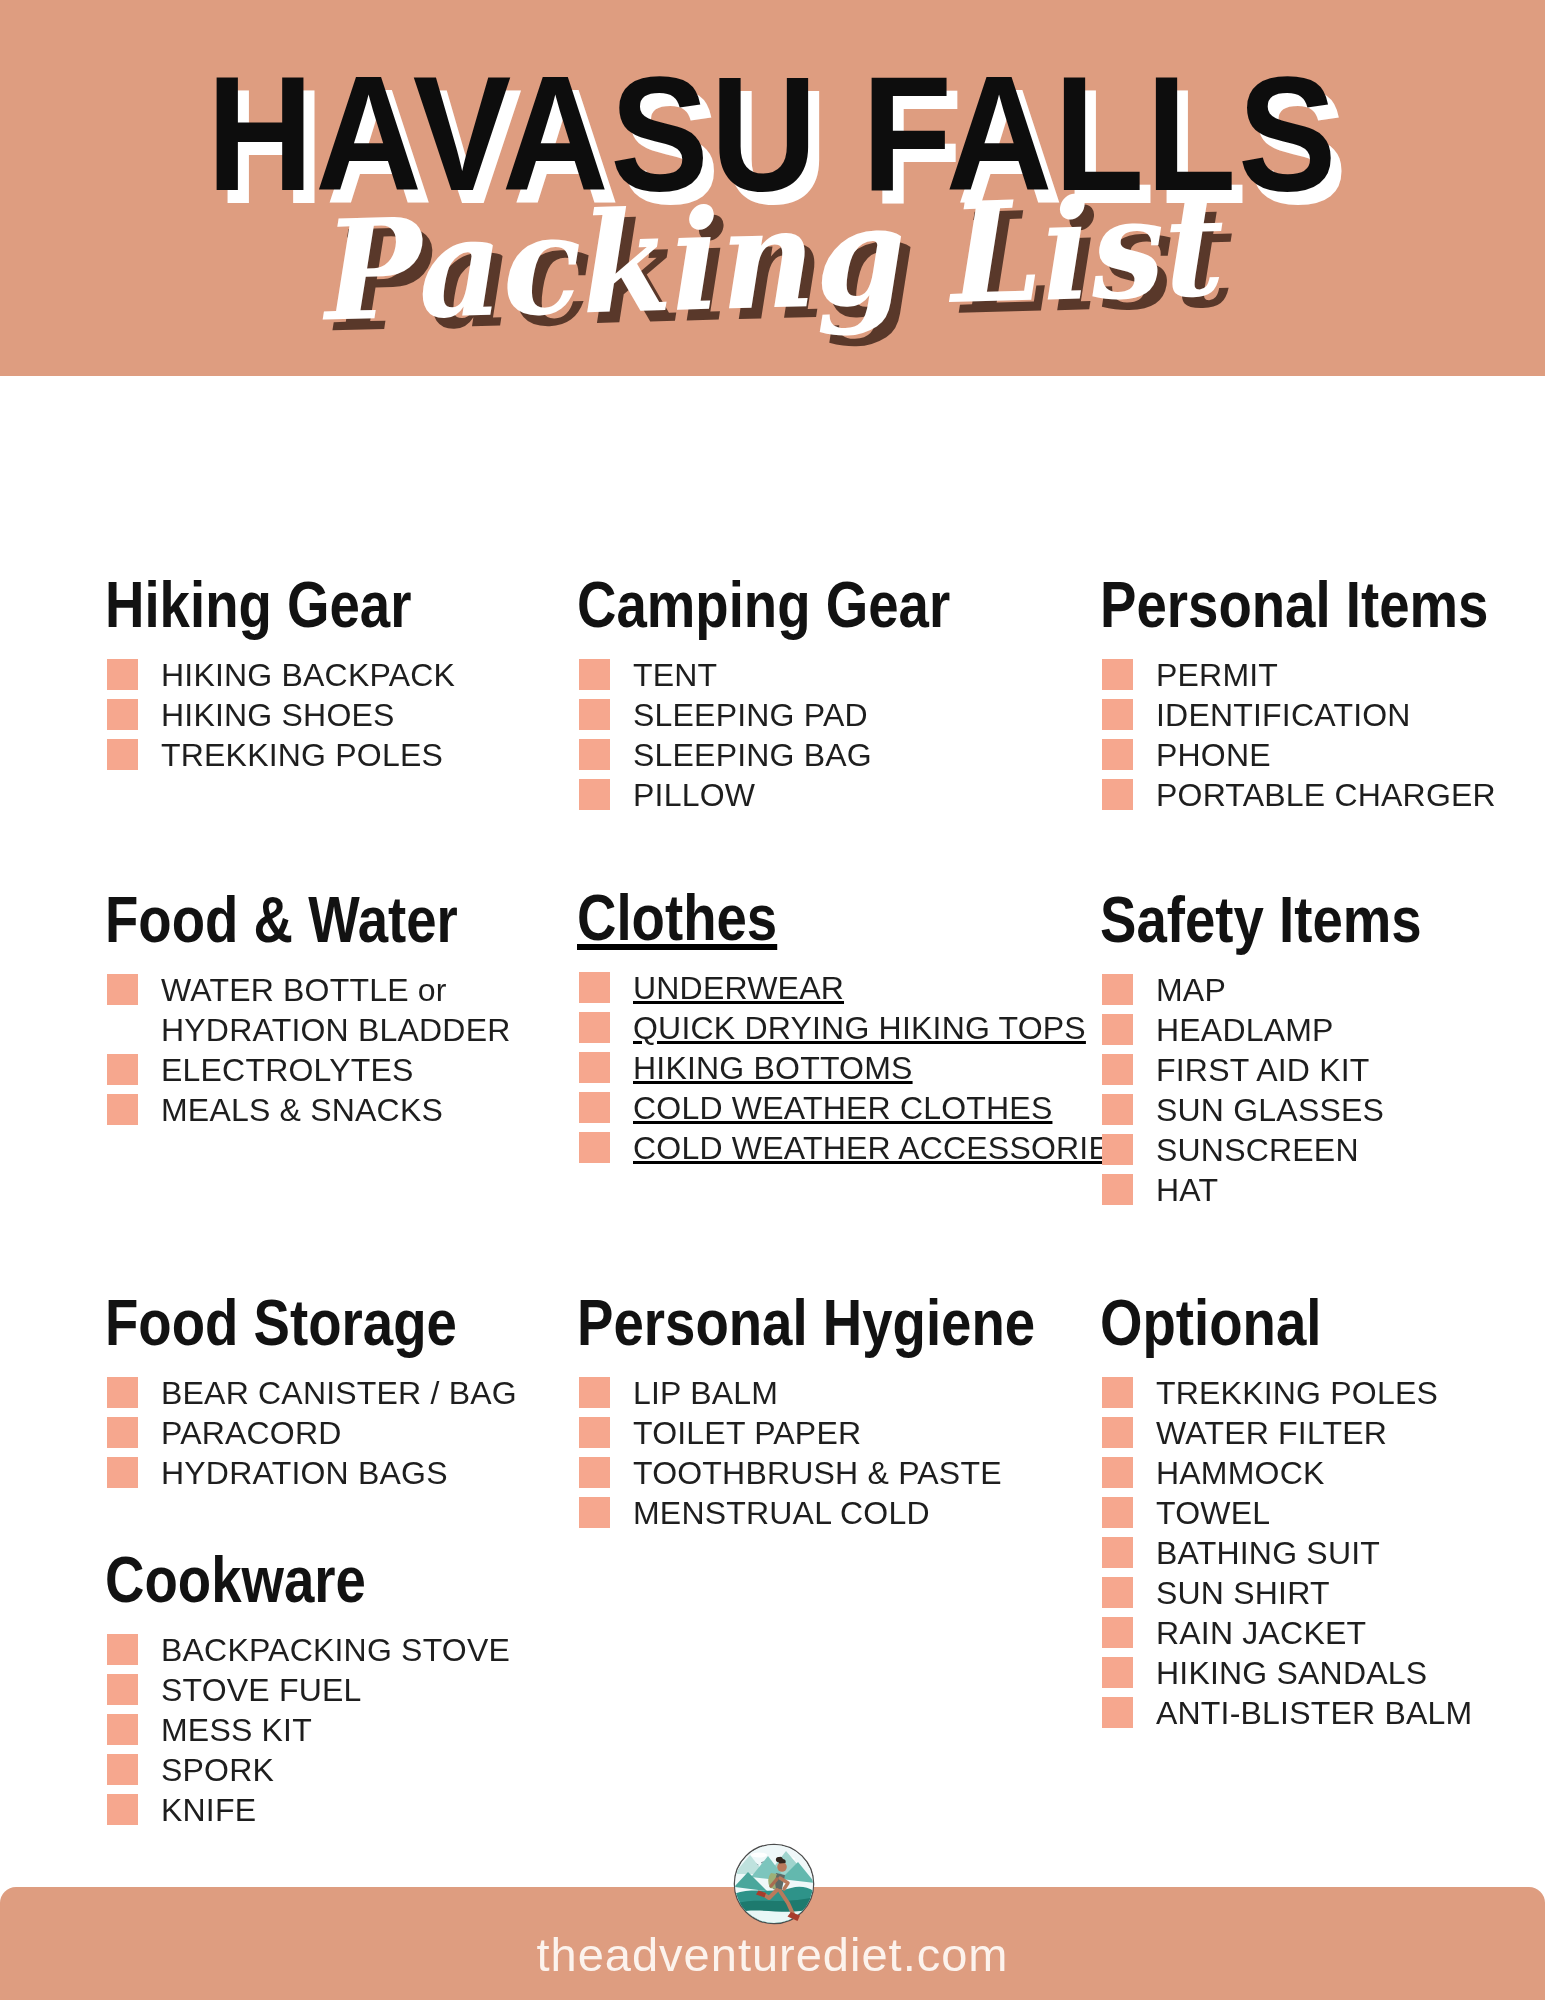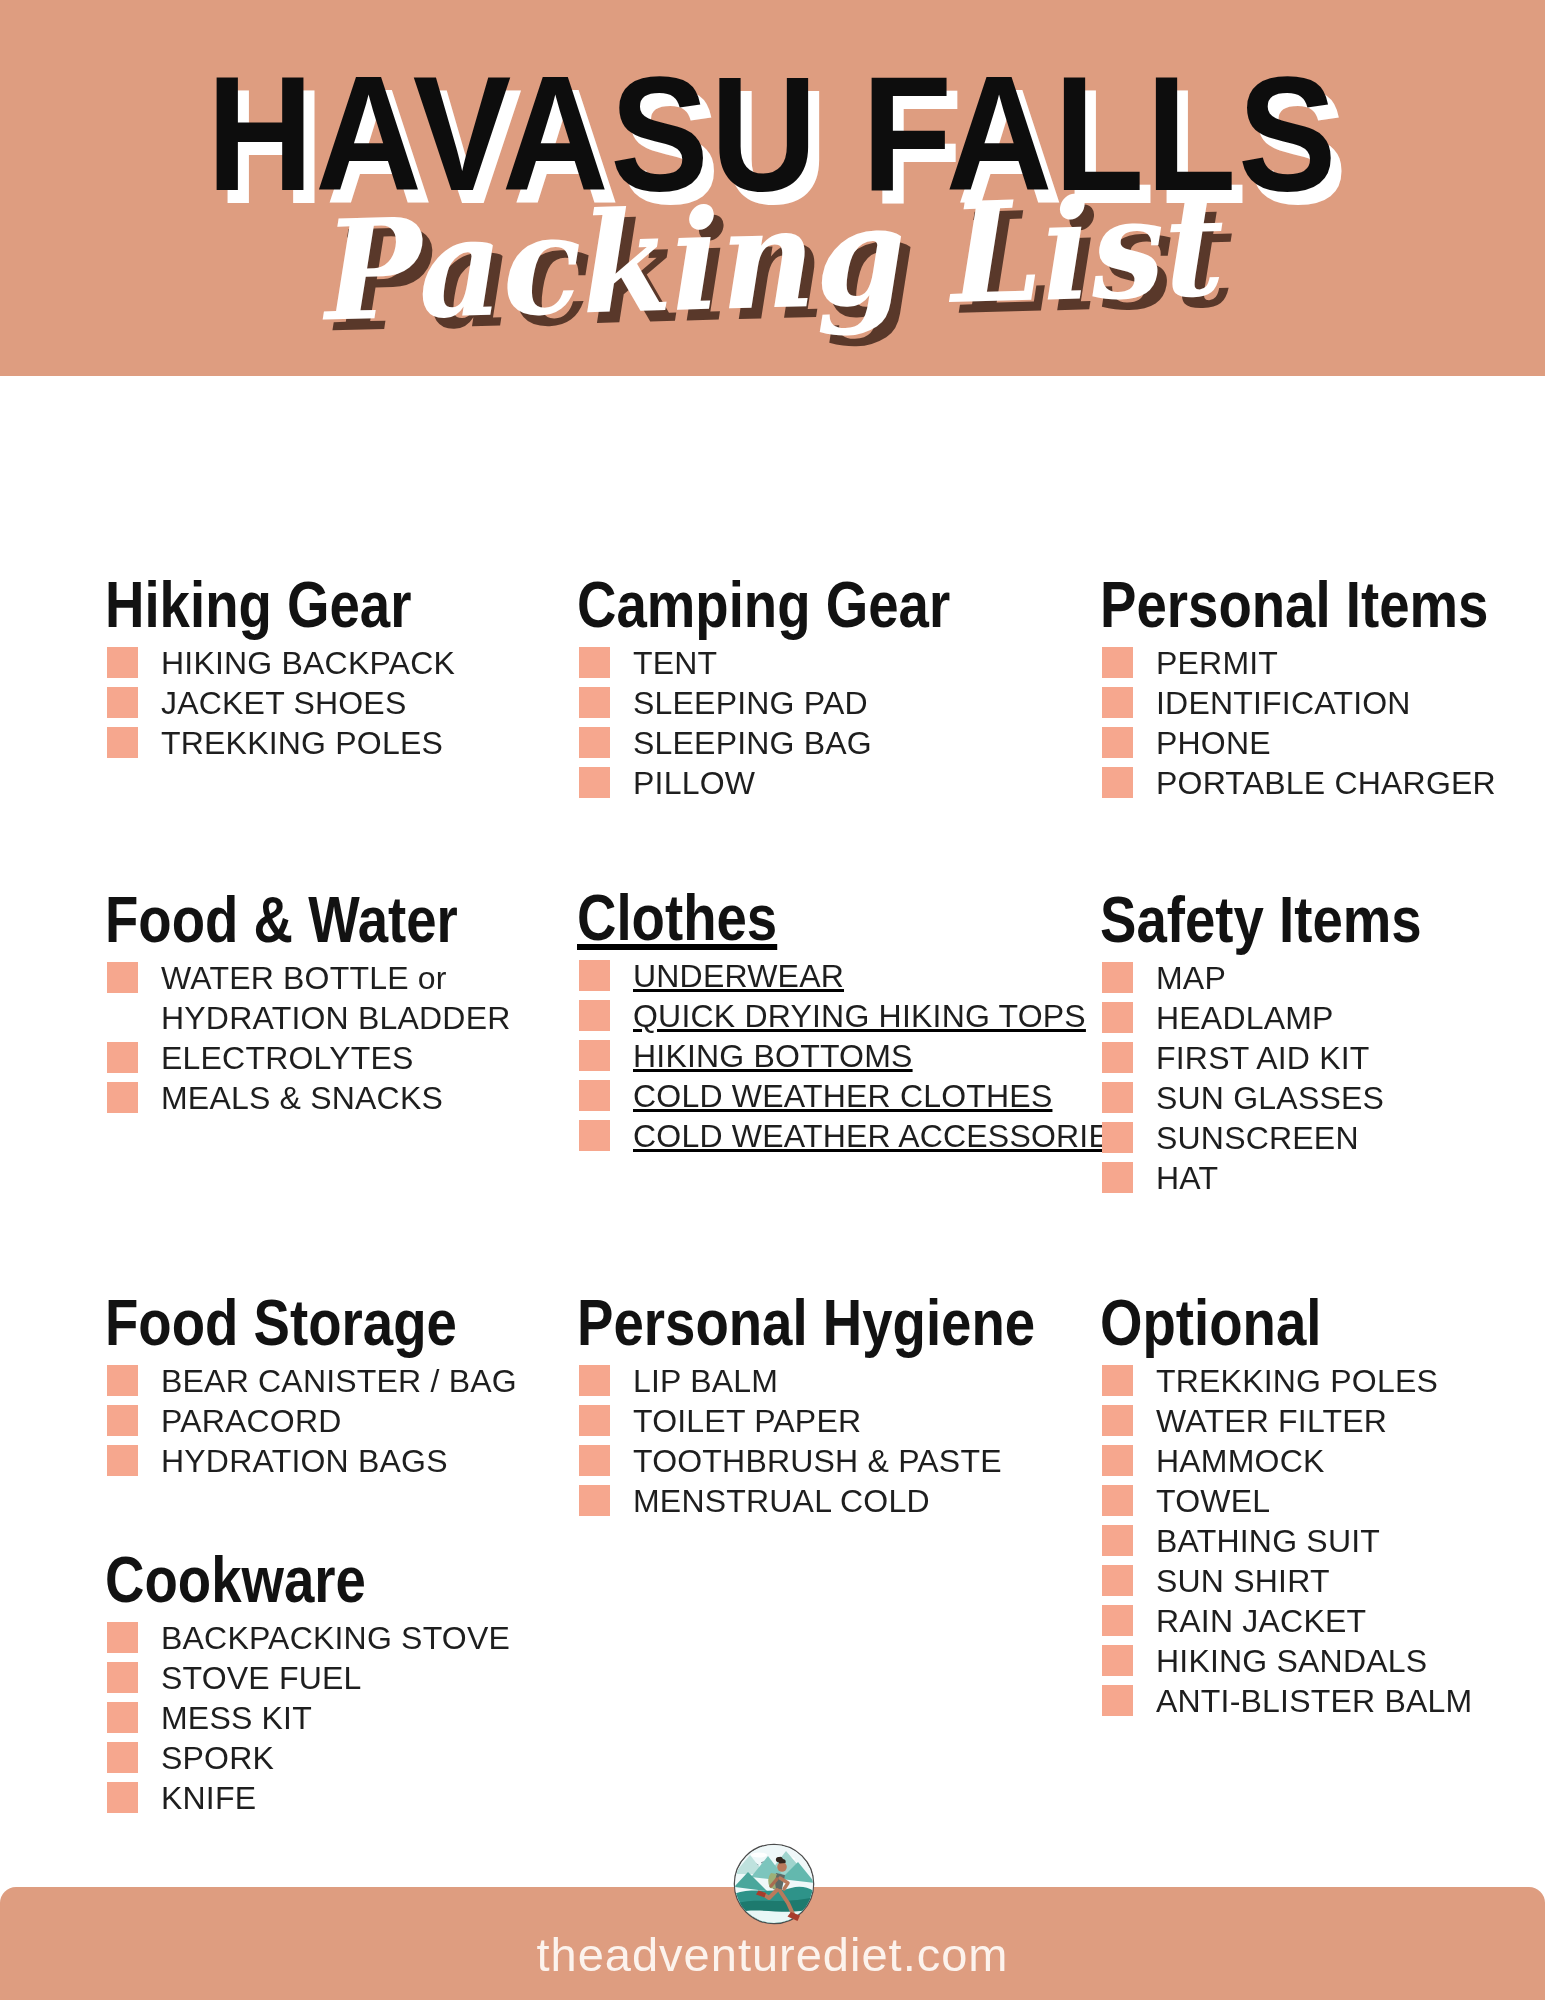--- a/index.html
+++ b/index.html
@@ -30,21 +30,21 @@
     text-shadow:10px 11px 0 rgba(77,48,35,0.92); white-space:nowrap;
   }
 
   
   .section { position:absolute; width:460px; }
   .section-title {
     margin:0; font-size:65px; font-weight:700; color:#121212;
     line-height:70px; height:70px; white-space:nowrap;
     transform:scaleX(0.84); transform-origin:left top;
   }
-  .items { margin-top:3px; }
+  .items { margin-top:15px; }
   .item { display:flex; align-items:flex-start; }
   .checkbox {
     flex:none; width:31px; height:31px; margin:4px 23px 0 2px;
     background:var(--checkbox);
   }
   .item-lines { font-size:32px; color:#1e1e1e; letter-spacing:0.2px; }
   .item-lines div { line-height:40px; white-space:nowrap; }
 
   
   .footer-band {
@@ -74,21 +74,21 @@
       <div class="items">
         <div class="item">
           <span class="checkbox"></span>
           <div class="item-lines">
             <div>HIKING BACKPACK</div>
           </div>
         </div>
         <div class="item">
           <span class="checkbox"></span>
           <div class="item-lines">
-            <div>JACKET SHOES</div>
+            <div>HIKING SHOES</div>
           </div>
         </div>
         <div class="item">
           <span class="checkbox"></span>
           <div class="item-lines">
             <div>TREKKING POLES</div>
           </div>
         </div>
       </div>
     </section>

